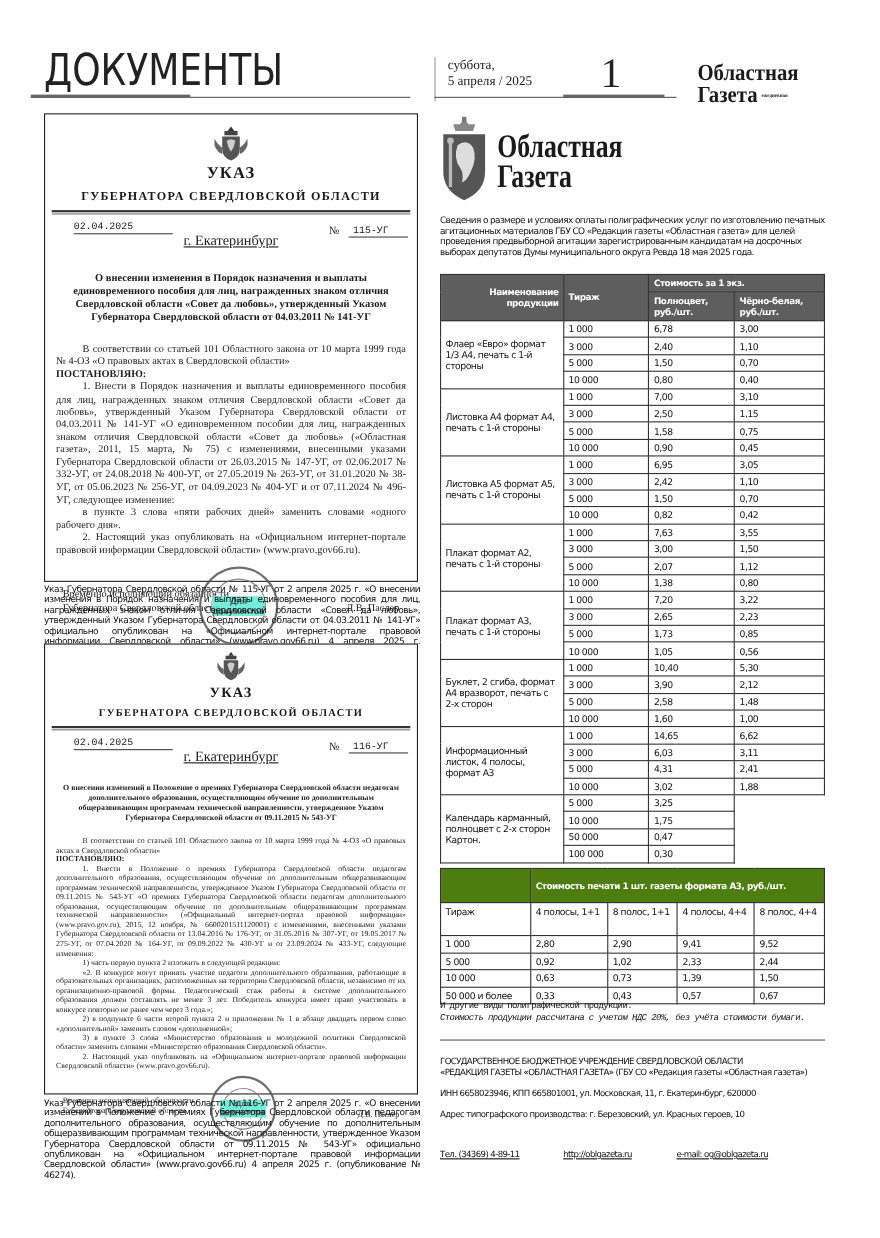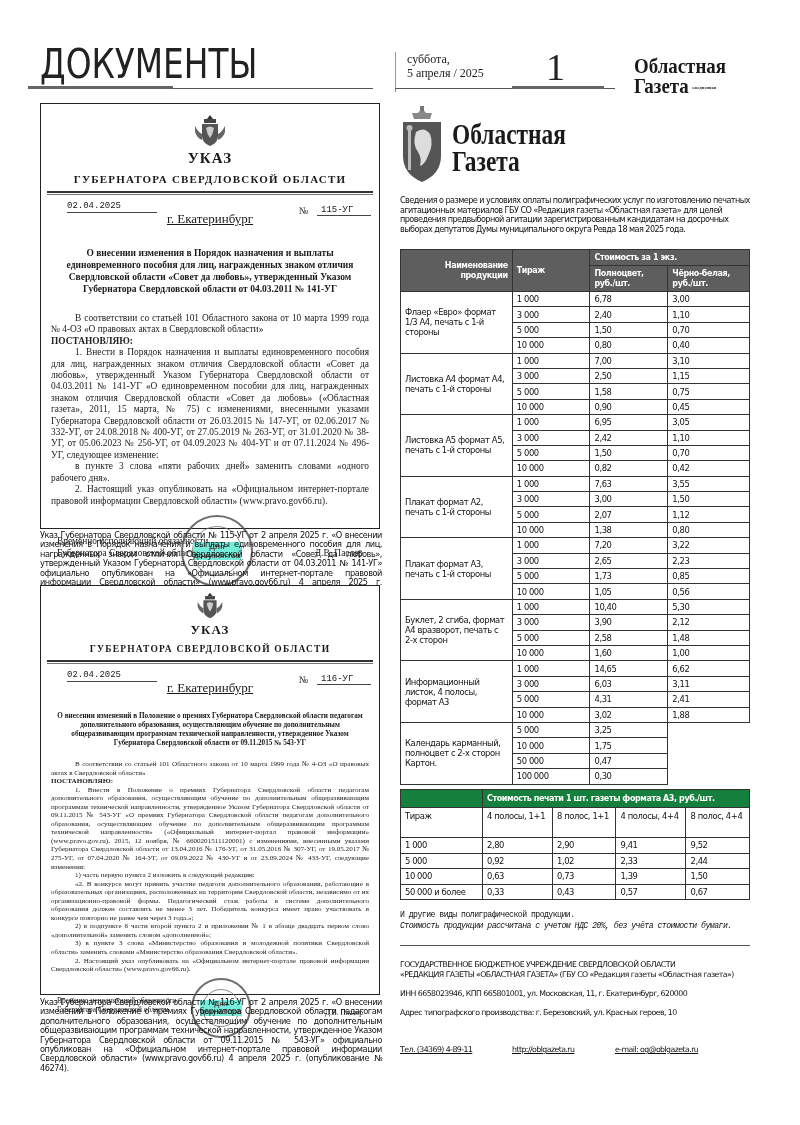--- a/index.html
+++ b/index.html
@@ -65,21 +65,21 @@
 
   table { border-collapse: collapse; font-family: "DejaVu Sans", sans-serif; font-size: 8.4px; color: #111; letter-spacing: -0.4px; }
   .t1 { position: absolute; left: 400px; top: 249px; width: 350px; }
   .t1 th, .t1 td, .t2 th, .t2 td { border: 1px solid #333; padding: 0 4px; vertical-align: middle; text-align: left; }
   .t1 th { background: #5e5e5e; color: #fff; font-weight: bold; font-size: 8px; line-height: 10px; }
   .t1 td { height: 15.4px; line-height: 12px; }
   .t1 td.name { line-height: 10px; vertical-align: middle; }
   .t1 .c1 { width: 112px; text-align: right; } .t1 .c2 { width: 78px; } .t1 .c3 { width: 78px; } .t1 .c4 { width: 82px; }
   .t1 td.noborder { border: none; }
   .t2 { position: absolute; left: 400px; top: 789px; width: 350px; }
-  .t2 th { background: #15803d; color: #fff; font-weight: bold; font-size: 8px; height: 18px; }
+  .t2 th { background: #4d7c0f; color: #fff; font-weight: bold; font-size: 8px; height: 31px; }
   .t2 td { height: 15.5px; line-height: 10px; }
   .t2 tr.sub td { height: 30px; vertical-align: top; padding-top: 3px; }
 
   .note { position: absolute; left: 400px; top: 909px; width: 350px; font-family: Liberation Mono, monospace; font-size: 8.2px; line-height: 11px; letter-spacing: -0.55px; color: #111; }
   .note .it { font-style: italic; }
   .footer-rule { position: absolute; left: 400px; top: 945px; width: 350px; height: 1px; background: #555; }
   .footer { position: absolute; left: 400px; top: 960px; width: 350px; font-family: "DejaVu Sans", sans-serif; font-size: 7.8px; color: #111; letter-spacing: -0.55px; }
   .footer div { line-height: 10px; }
   .f-org { margin-bottom: 9px; }
   .f-row { margin-bottom: 9px; }

